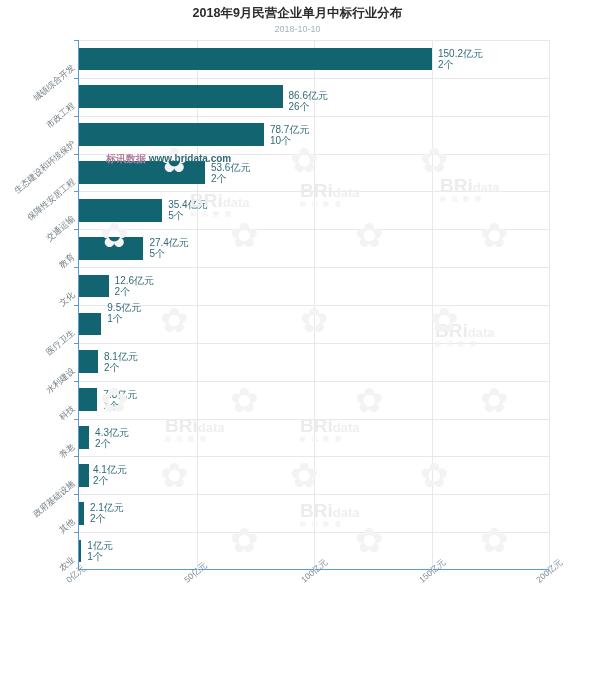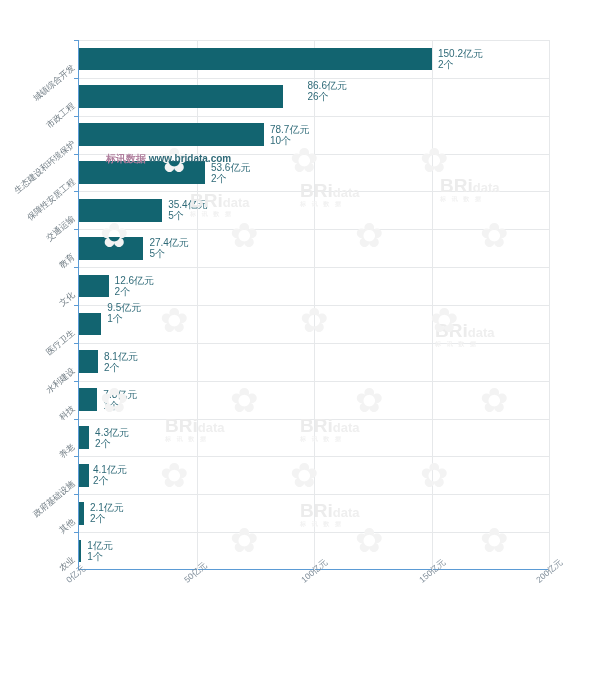--- a/index.html
+++ b/index.html
@@ -142,20 +142,22 @@
     font-size: 11.5px;
     color: #1a1a1a;
     font-family: "Liberation Serif", serif;
   }
 </style>
 </head>
 <body>
 
 <div id="figure">
 
+  <div class="chart-title">2018年9月民营企业单月中标行业分布</div>
+  <div class="chart-subtitle">2018-10-10</div>
 
   <div id="plot">
 
   <div class="hline" style="top: 0px;"></div>
       <div class="tickmark" style="top: 0px;"></div>
       <div class="hline" style="top: 37.8571px;"></div>
       <div class="tickmark" style="top: 37.8571px;"></div>
       <div class="hline" style="top: 75.7143px;"></div>
       <div class="tickmark" style="top: 75.7143px;"></div>
       <div class="hline" style="top: 113.571px;"></div>
@@ -183,21 +185,21 @@
       <div class="vline" style="left: 117.5px;"></div>
       <div class="vline" style="left: 235px;"></div>
       <div class="vline" style="left: 352.5px;"></div>
       <div class="vline" style="left: 470px;"></div>
       <div class="bar" style="top: 7.57143px; height: 22.7143px; width: 352.97px; background: rgb(18, 100, 112);"></div>
       <div class="bar-label" style="left: 358.97px; top: 7.92857px;">
         <div>150.2亿元</div>
         <div>2个</div>
       </div>
       <div class="bar" style="top: 45.4286px; height: 22.7143px; width: 203.51px; background: rgb(18, 100, 112);"></div>
-      <div class="bar-label" style="left: 209.51px; top: 40px; margin-left: 19px;">
+      <div class="bar-label" style="left: 209.51px; top: 50px;">
         <div>86.6亿元</div>
         <div>26个</div>
       </div>
       <div class="bar" style="top: 83.2857px; height: 22.7143px; width: 184.945px; background: rgb(18, 100, 112);"></div>
       <div class="bar-label" style="left: 190.945px; top: 83.6429px;">
         <div>78.7亿元</div>
         <div>10个</div>
       </div>
       <div class="bar" style="top: 121.143px; height: 22.7143px; width: 125.96px; background: rgb(18, 100, 112);"></div>
       <div class="bar-label" style="left: 131.96px; top: 121.5px;">

